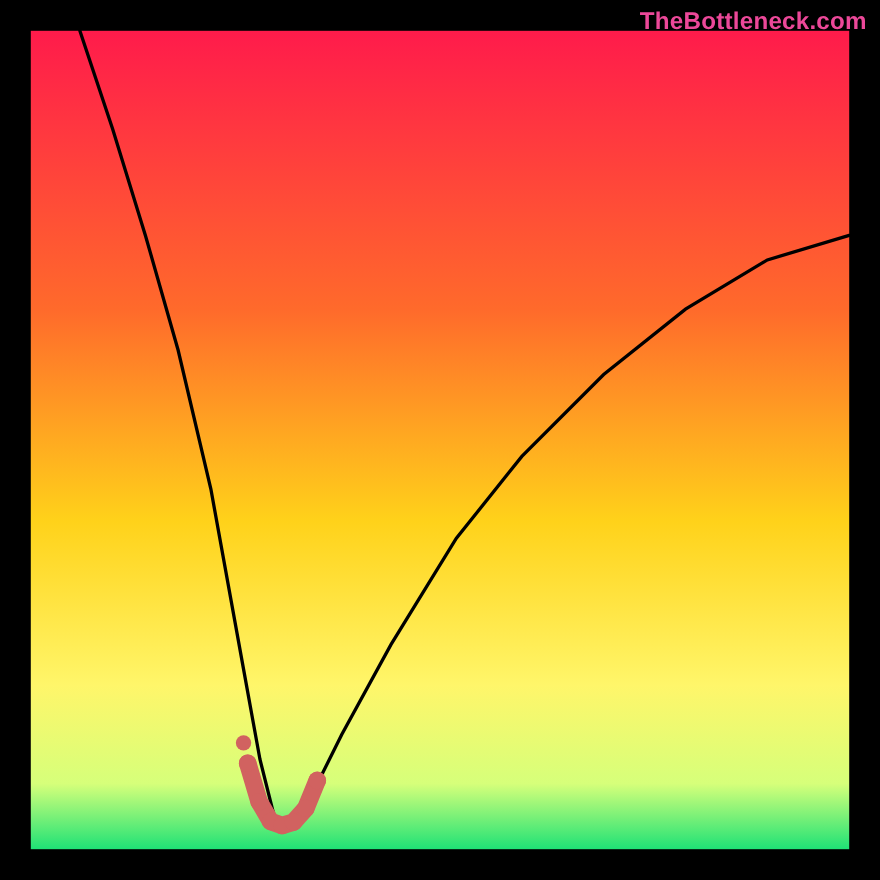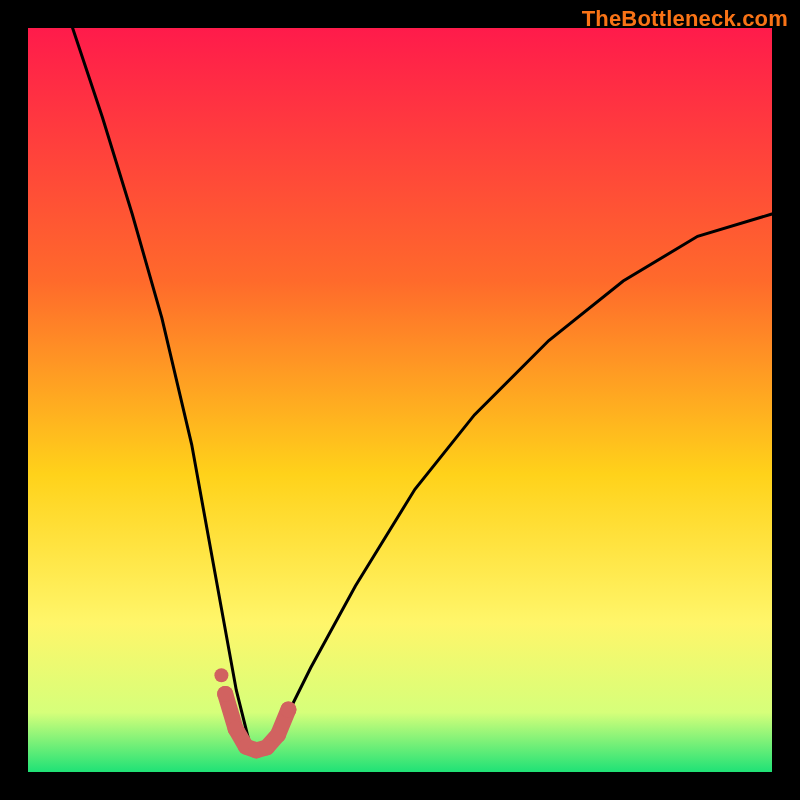--- a/index.html
+++ b/index.html
@@ -16,21 +16,21 @@
     top: 0;
     left: 0;
     width: 800px;
     height: 800px;
     background: #000;
   }
   .watermark {
     position: absolute;
     top: 6px;
     right: 12px;
-    color: #f97316;
+    color: #ec4899;
     font-size: 22px;
     font-weight: 600;
     letter-spacing: 0.2px;
     user-select: none;
   }
   svg {
     position: absolute;
     top: 0;
     left: 0;
   }

